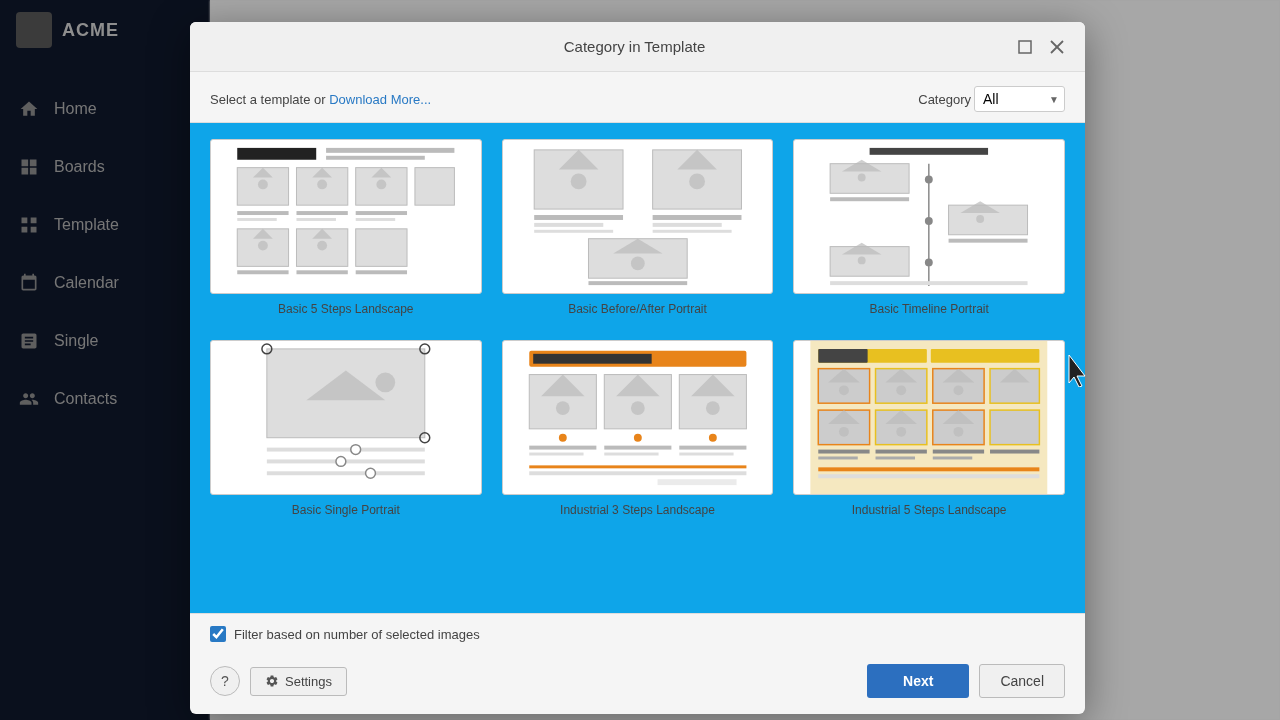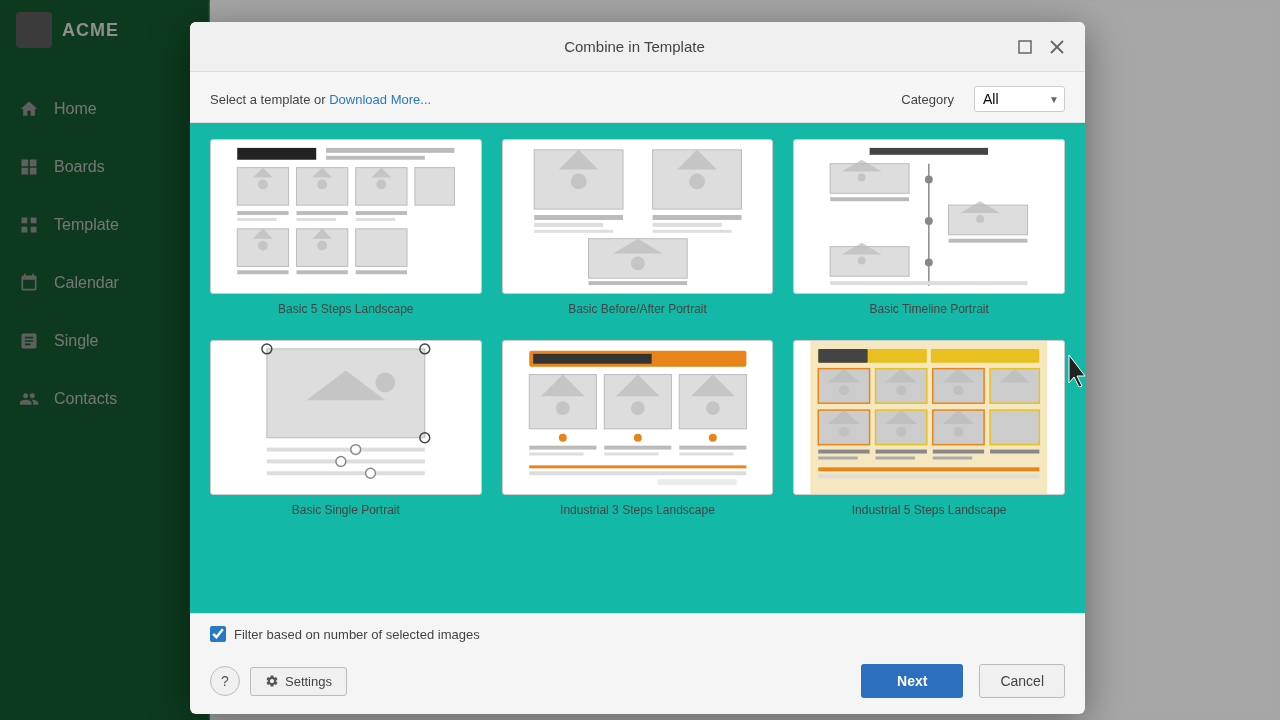--- a/index.html
+++ b/index.html
@@ -11,21 +11,21 @@
       overflow: hidden;
       position: relative;
     }
 
     
     .sidebar {
       position: absolute;
       left: 0; top: 0;
       width: 210px;
       height: 720px;
-      background: #14532d;
+      background: #0f172a;
       display: flex;
       flex-direction: column;
       align-items: flex-start;
       padding-top: 0;
     }
     .sidebar-header {
       width: 100%;
       height: 60px;
       display: flex;
       align-items: center;
@@ -151,21 +151,21 @@
       color: #444;
     }
     .download-link {
       color: #2879c4;
       text-decoration: none;
       cursor: pointer;
     }
     .modal-topbar-right {
       display: flex;
       align-items: center;
-      gap: 20px;
+      gap: 3px;
       font-size: 13px;
       color: #444;
     }
     .category-select {
       border: 1px solid #ccc;
       background: #fff;
       padding: 4px 24px 4px 8px;
       font-size: 14px;
       border-radius: 3px;
       appearance: none;
@@ -187,21 +187,21 @@
     }
 
     
     .template-scroll-area {
       flex: 1;
       overflow-y: scroll;
       overflow-x: hidden;
       padding: 8px 20px 8px 20px;
       border-top: 1px solid #ddd;
       border-bottom: 1px solid #ddd;
-      background: #14b8a6;
+      background: #0ea5e9;
       position: relative;
     }
     .template-scroll-area::-webkit-scrollbar {
       width: 12px;
     }
     .template-scroll-area::-webkit-scrollbar-track {
       background: #f0f0f0;
     }
     .template-scroll-area::-webkit-scrollbar-thumb {
       background: #bbb;
@@ -291,21 +291,21 @@
       padding: 6px 14px;
       border: 1px solid #bbb;
       background: #f0f0f0;
       border-radius: 3px;
       font-size: 13px;
       color: #444;
       cursor: pointer;
     }
     .action-buttons {
       display: flex;
-      gap: 16px;
+      gap: 10px;
     }
     .btn-next {
       padding: 8px 36px;
       background: #2c6fbf;
       color: #fff;
       border: none;
       border-radius: 3px;
       font-size: 14px;
       font-weight: 600;
       cursor: pointer;
@@ -390,21 +390,21 @@
 </div>
 
 <div class="main-bg"></div>
 
 <div class="modal-overlay"></div>
 
 <div class="modal">
 
   <div class="modal-titlebar">
     <div class="modal-title-spacer"></div>
-    <span class="modal-title">Combine in Template</span>
+    <span class="modal-title">Category in Template</span>
     <div class="modal-controls">
       <button class="modal-ctrl-btn" title="Maximize">
         <svg width="14" height="14" viewBox="0 0 14 14">
             <rect x="1" y="1" width="12" height="12" fill="none" stroke="#666" stroke-width="1.5"></rect>
           </svg>
       </button>
       <button class="modal-ctrl-btn" title="Close">
         <svg width="14" height="14" viewBox="0 0 14 14">
             <line x1="1" y1="1" x2="13" y2="13" stroke="#666" stroke-width="1.8"></line>
             <line x1="13" y1="1" x2="1" y2="13" stroke="#666" stroke-width="1.8"></line>

